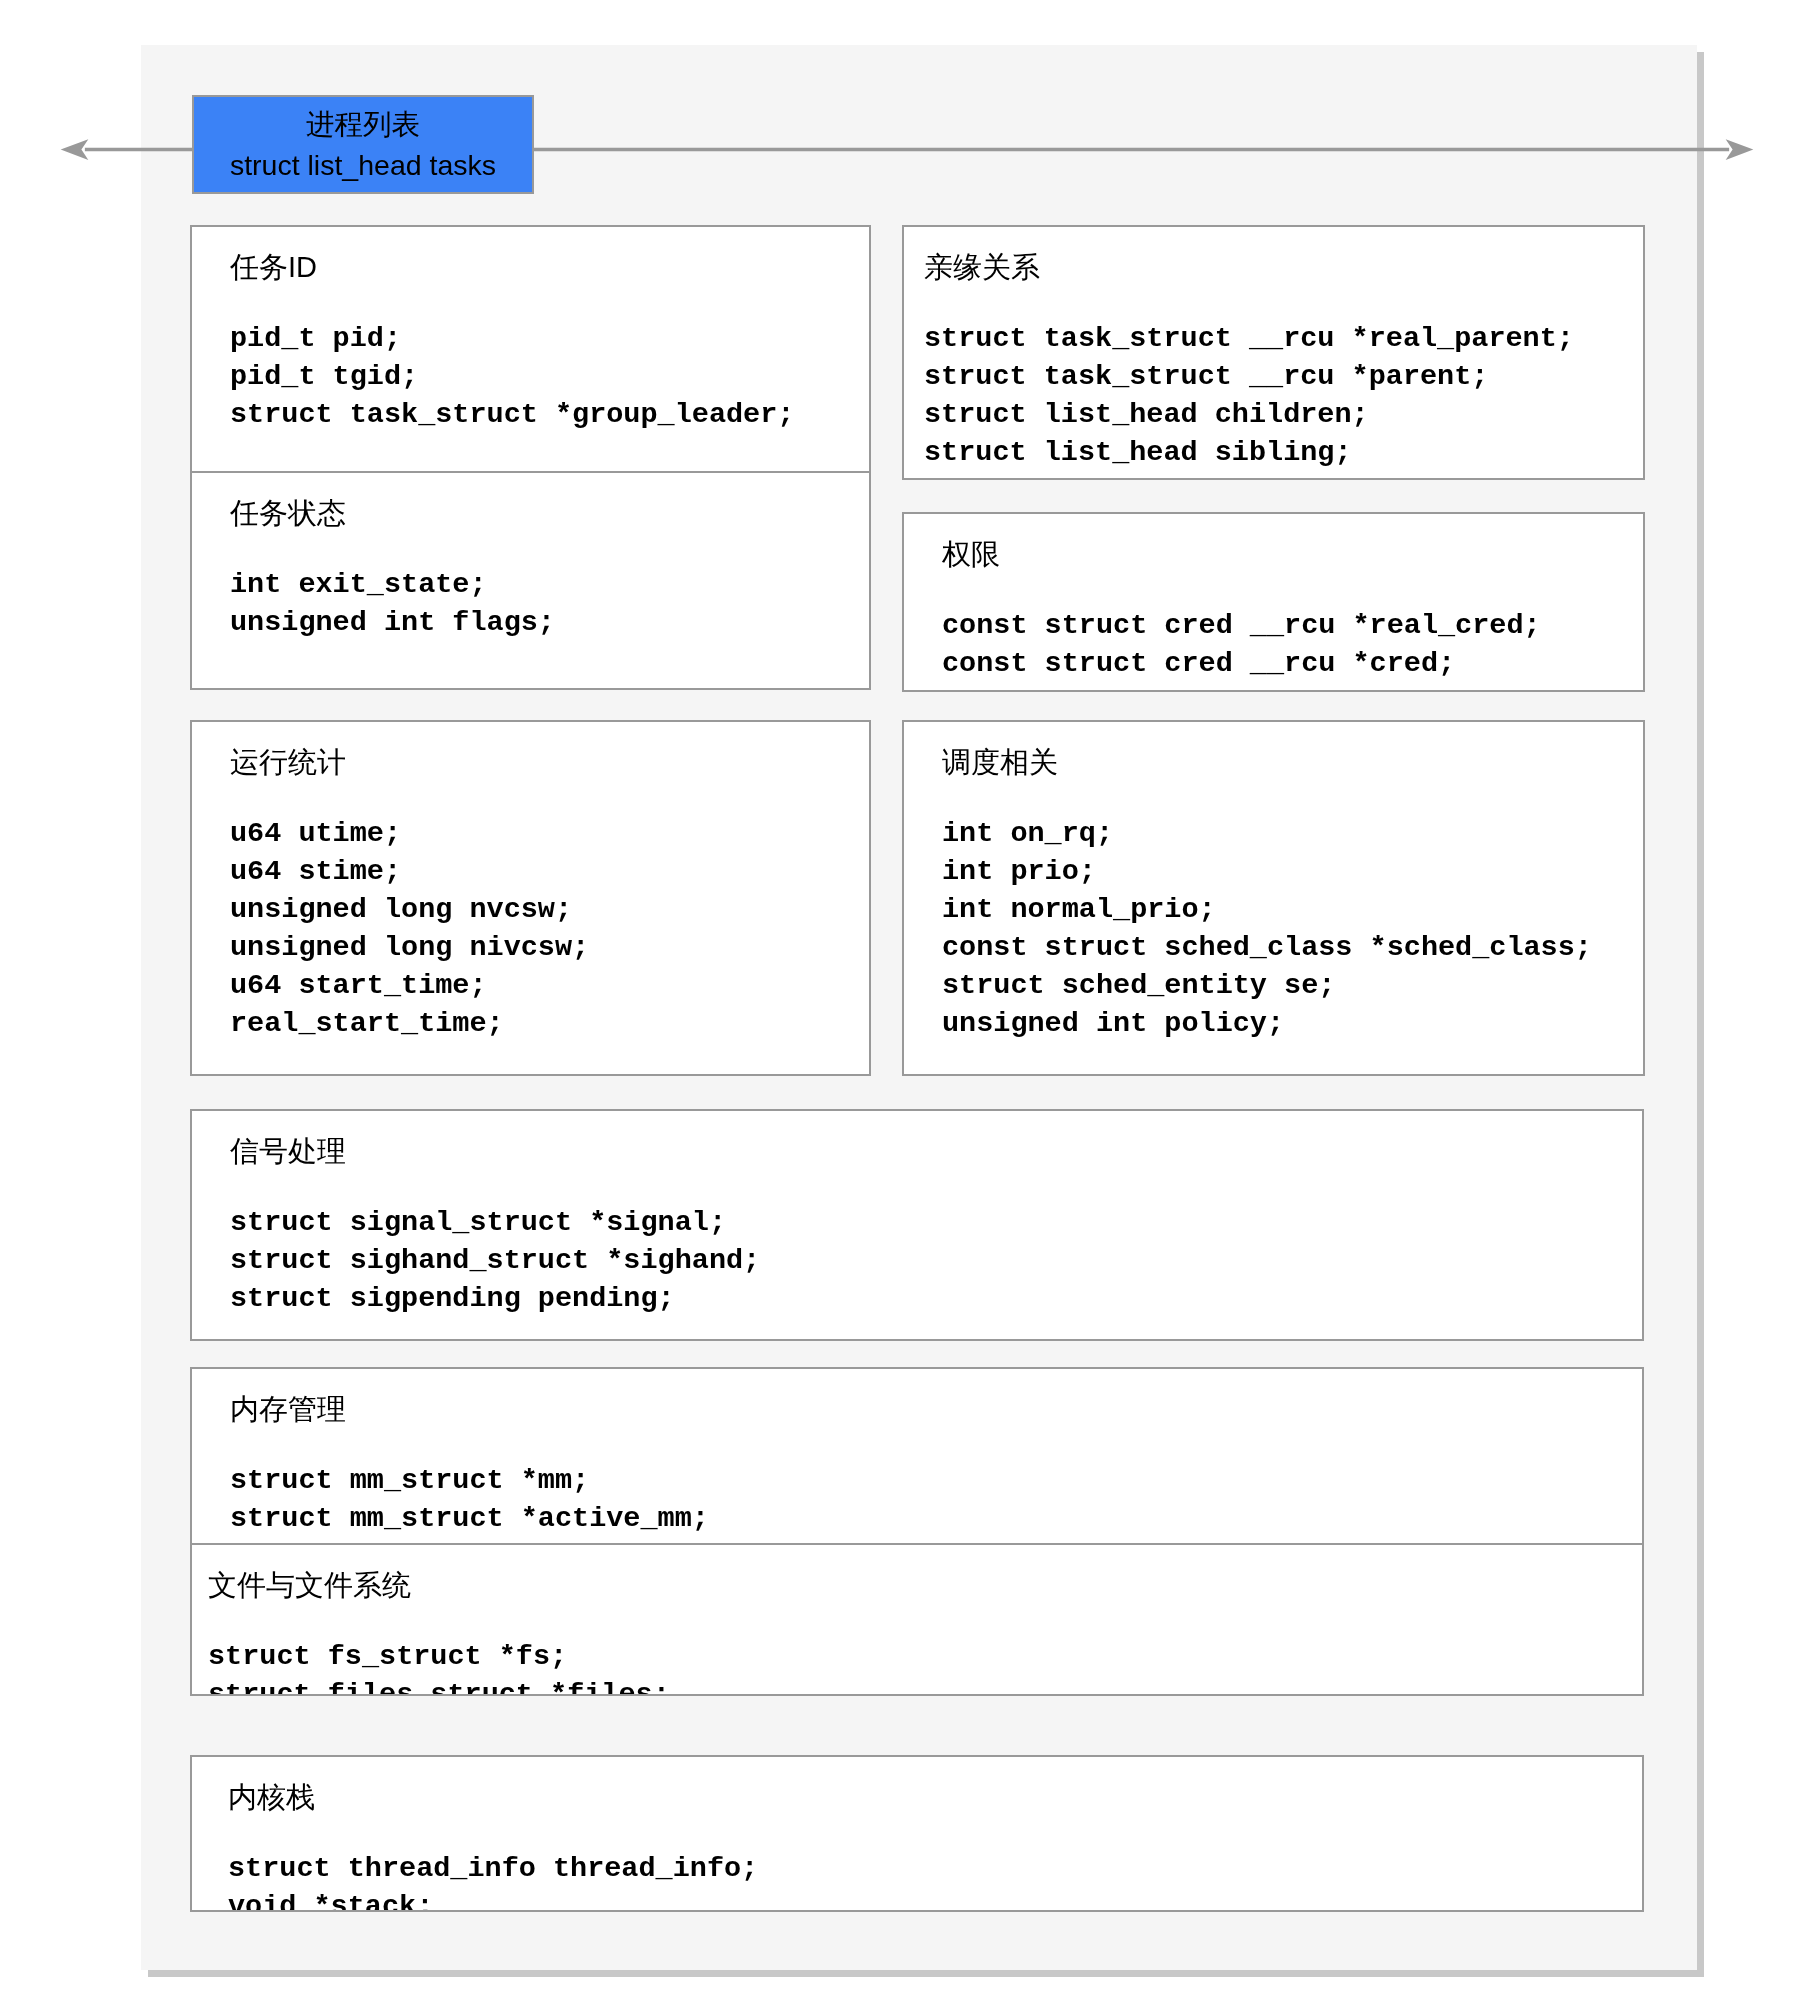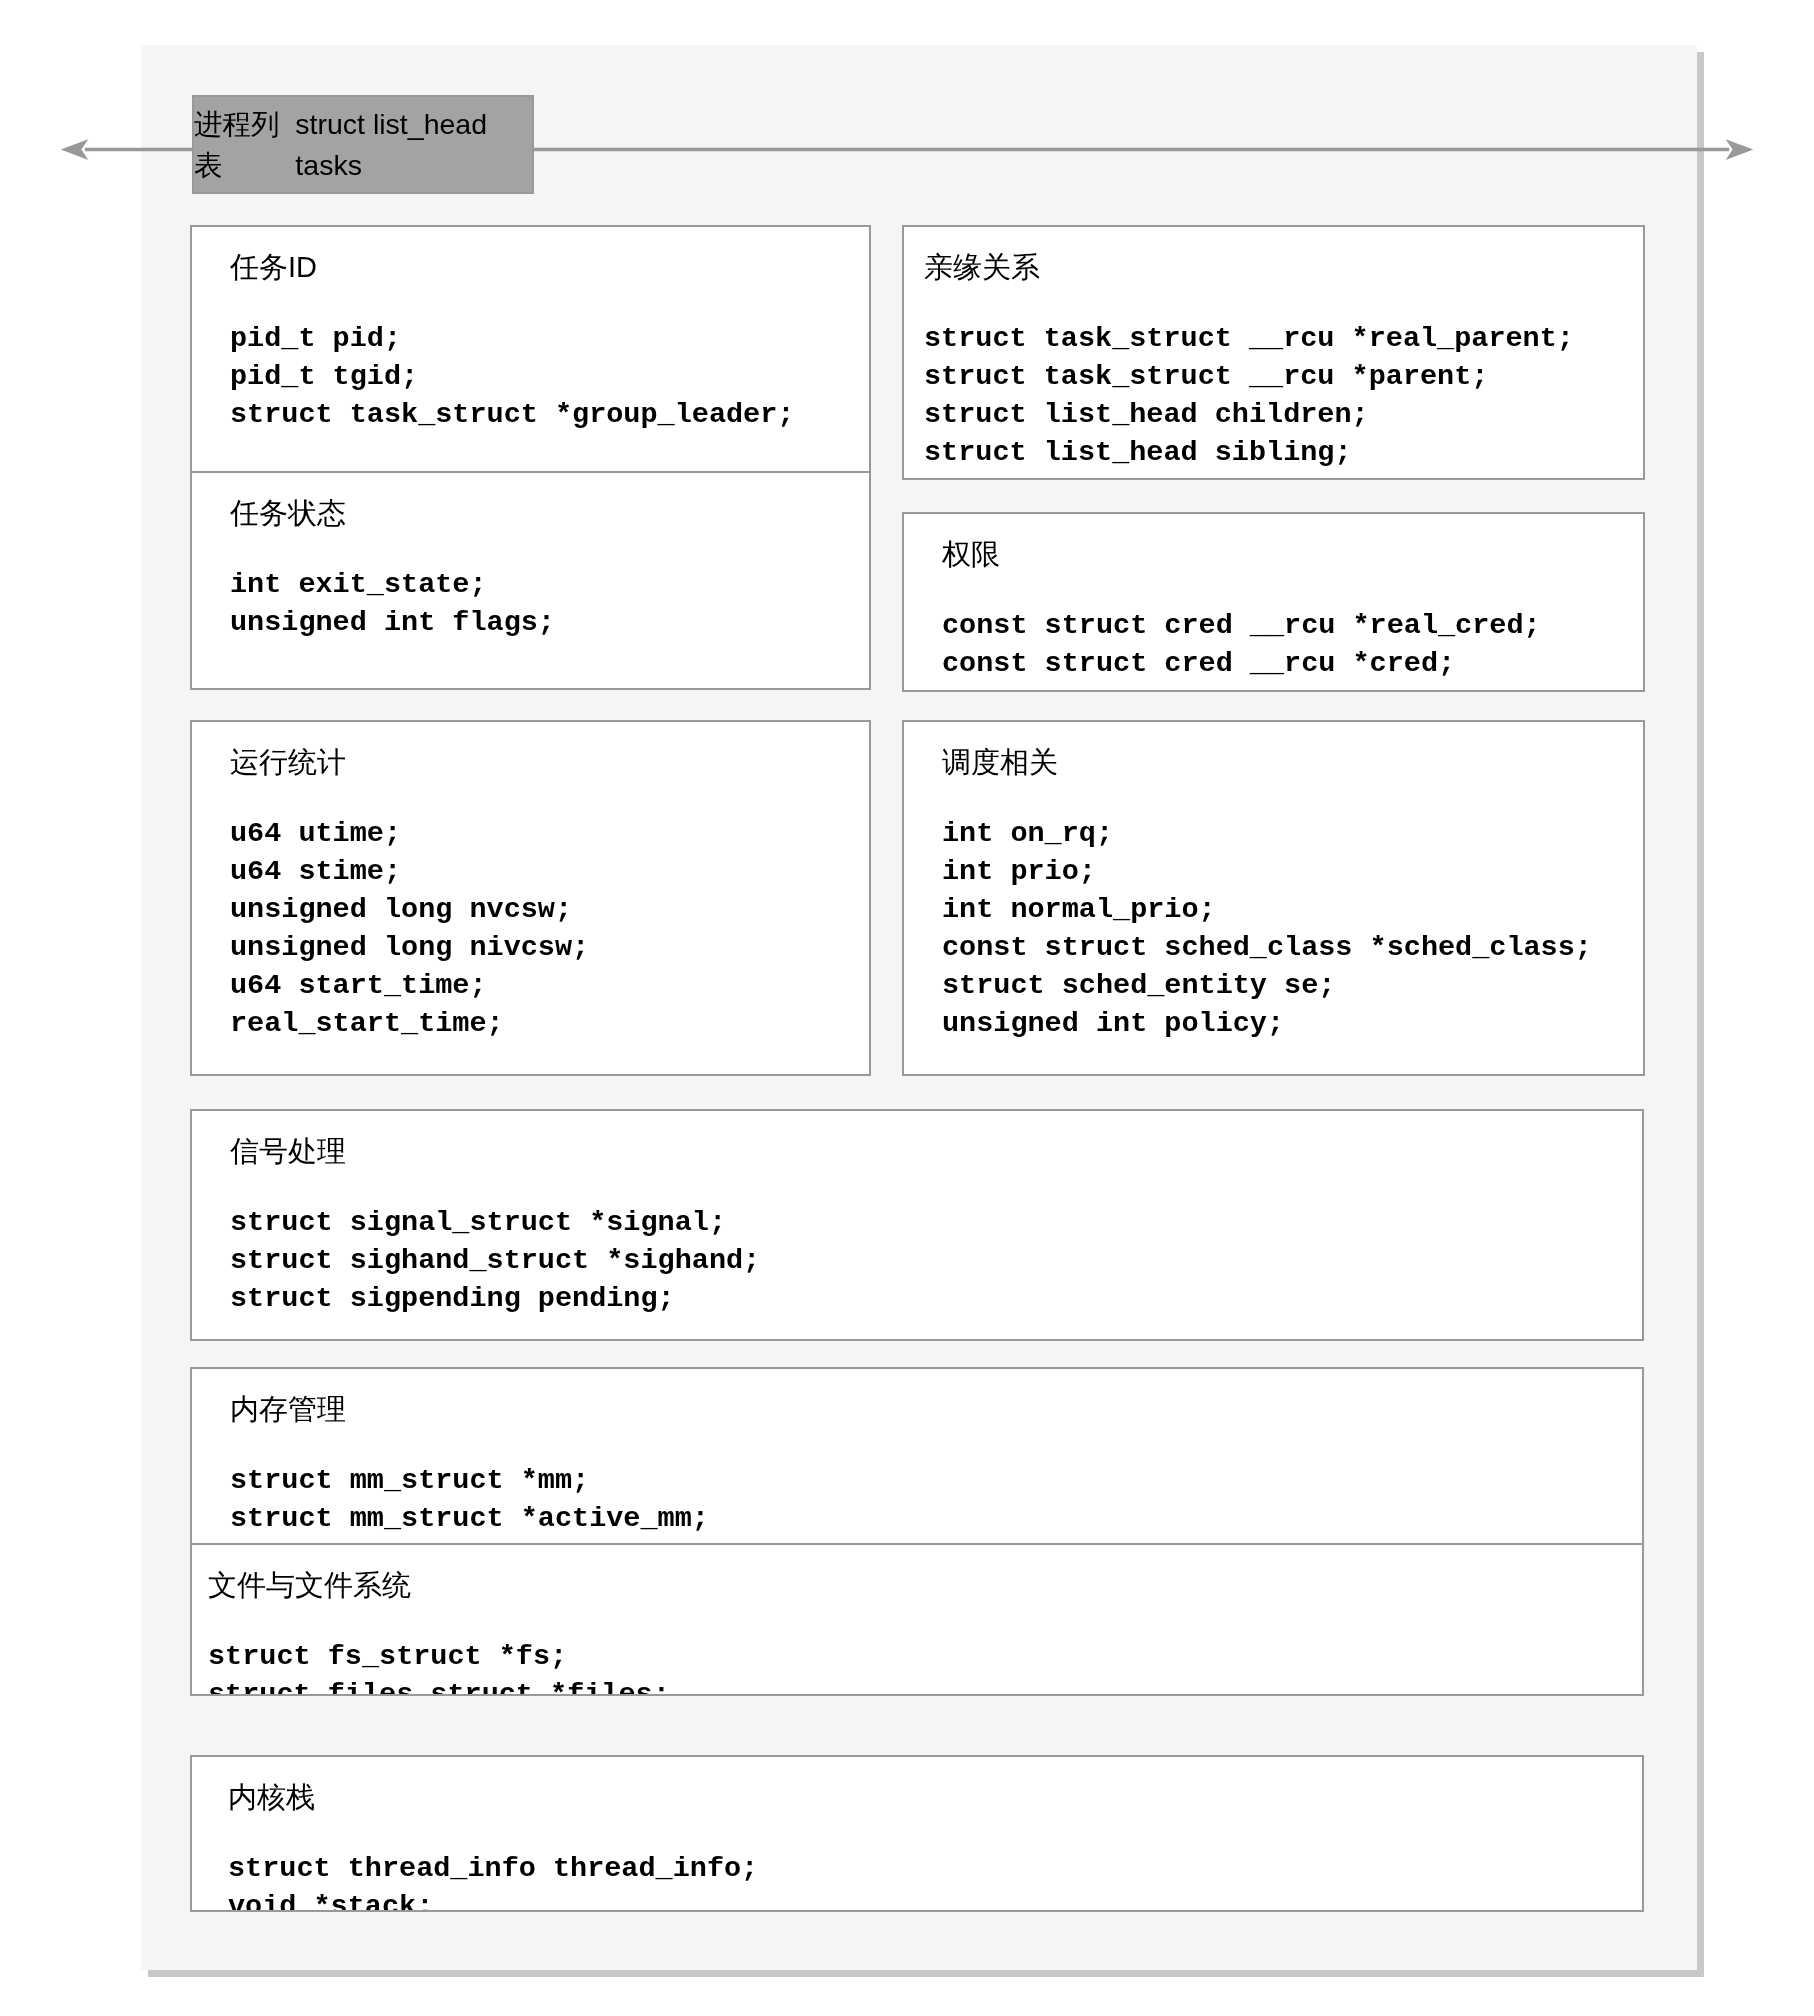--- a/index.html
+++ b/index.html
@@ -23,25 +23,26 @@
     position: absolute;
     left: 0; top: 0;
     width: 1814px; height: 2016px;
     z-index: 1;
     pointer-events: none;
   }
   .title-box {
     position: absolute;
     left: 192px; top: 95px;
     width: 342px; height: 99px;
-    background: #a3a3a3;
+    background: #3b82f6;
     border: 2.6px solid #999999;
     box-sizing: border-box;
     z-index: 2;
     display: flex;
+    flex-direction: column;
     justify-content: center;
     align-items: center;
     font-size: 28.5px;
     line-height: 41px;
   }
   .box {
     position: absolute;
     background: #ffffff;
     border: 2.6px solid #999999;
     box-sizing: border-box;

